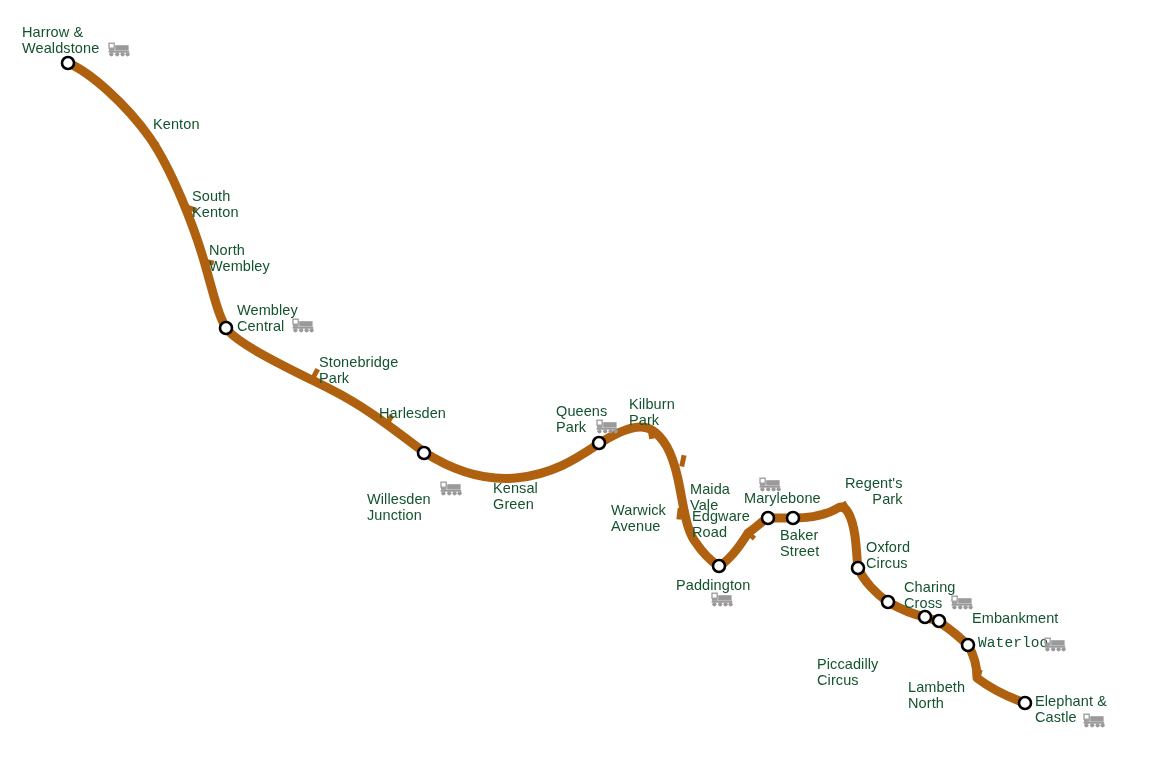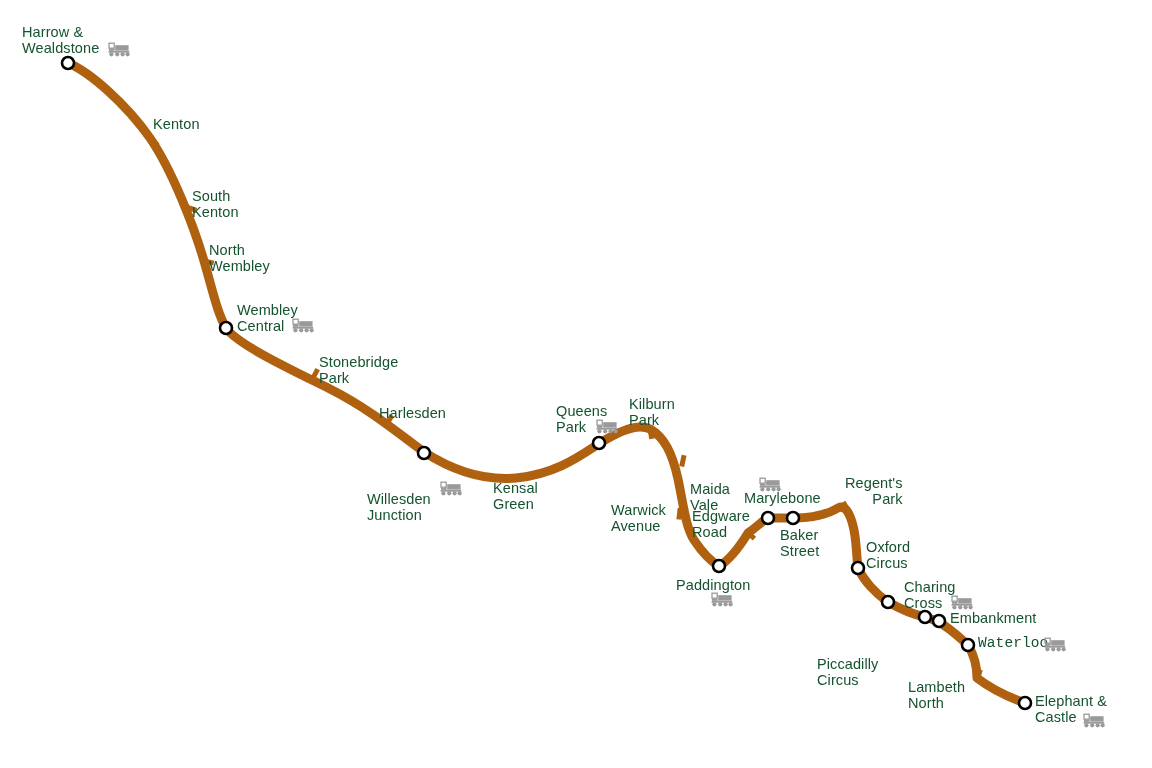--- a/index.html
+++ b/index.html
@@ -98,21 +98,21 @@
       <div class="station-label" style="left: 690px; top: 446px; margin-top: 36px;"><div>Maida</div><div>Vale</div></div>
       <div class="station-label" style="left: 611px; top: 503px;"><div>Warwick</div><div>Avenue</div></div>
       <div class="station-label" style="left: 676px; top: 578px;"><div>Paddington</div></div>
       <div class="station-label" style="left: 692px; top: 509px;"><div>Edgware</div><div>Road</div></div>
       <div class="station-label" style="left: 724px; top: 491px; margin-left: 20px;"><div>Marylebone</div></div>
       <div class="station-label" style="left: 780px; top: 528px;"><div>Baker</div><div>Street</div></div>
       <div class="station-label" style="left: 845px; top: 476px; text-align: right;"><div>Regent's</div><div>Park</div></div>
       <div class="station-label" style="left: 866px; top: 540px;"><div>Oxford</div><div>Circus</div></div>
       <div class="station-label" style="left: 817px; top: 609px; margin-top: 48px;"><div>Piccadilly</div><div>Circus</div></div>
       <div class="station-label" style="left: 904px; top: 580px;"><div>Charing</div><div>Cross</div></div>
-      <div class="station-label" style="left: 950px; top: 611px;"><div>Embankment</div></div>
+      <div class="station-label" style="left: 972px; top: 611px;"><div>Embankment</div></div>
       <div class="station-label" style="left: 978px; top: 636px; font-family: Liberation Mono, monospace;"><div>Waterloo</div></div>
       <div class="station-label" style="left: 908px; top: 680px;"><div>Lambeth</div><div>North</div></div>
       <div class="station-label" style="left: 1035px; top: 694px;"><div>Elephant &amp;</div><div>Castle</div></div>
     </div>
   <div id="nr-layer">
       <div class="nr-icon" style="left: 108px; top: 42px;">
         <svg viewBox="0 0 22 15" width="22" height="15" xmlns="http://www.w3.org/2000/svg">
           <rect x="1" y="1.2" width="5.2" height="5" fill="none" stroke="#9A9A9A" stroke-width="1.3"></rect>
           <rect x="7.2" y="3.2" width="13.4" height="5.4" fill="#9A9A9A"></rect>
           <rect x="1" y="6.6" width="5.6" height="2.2" fill="#9A9A9A"></rect>

